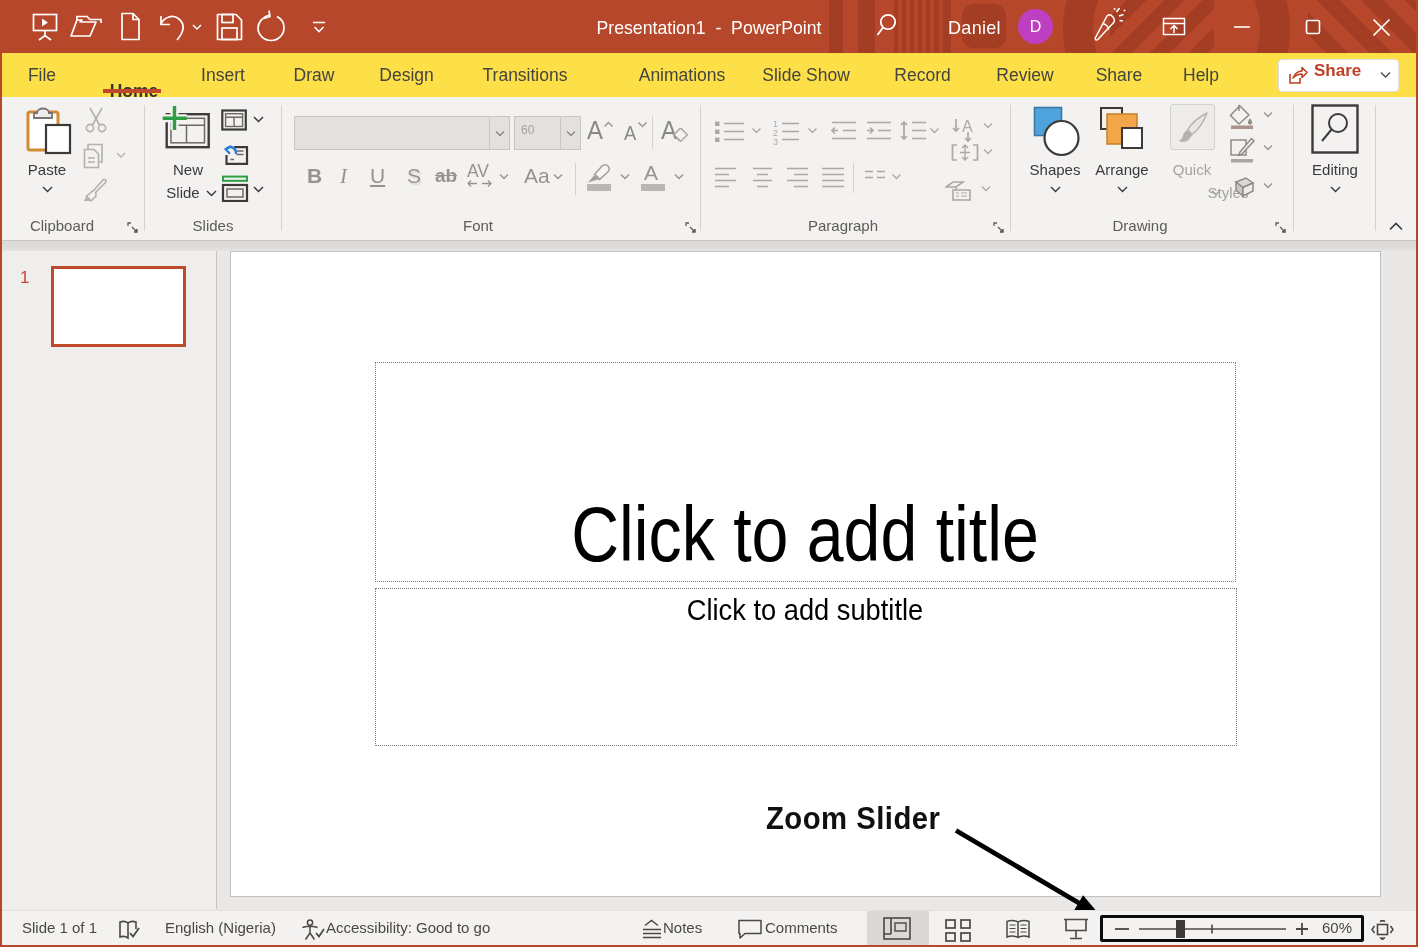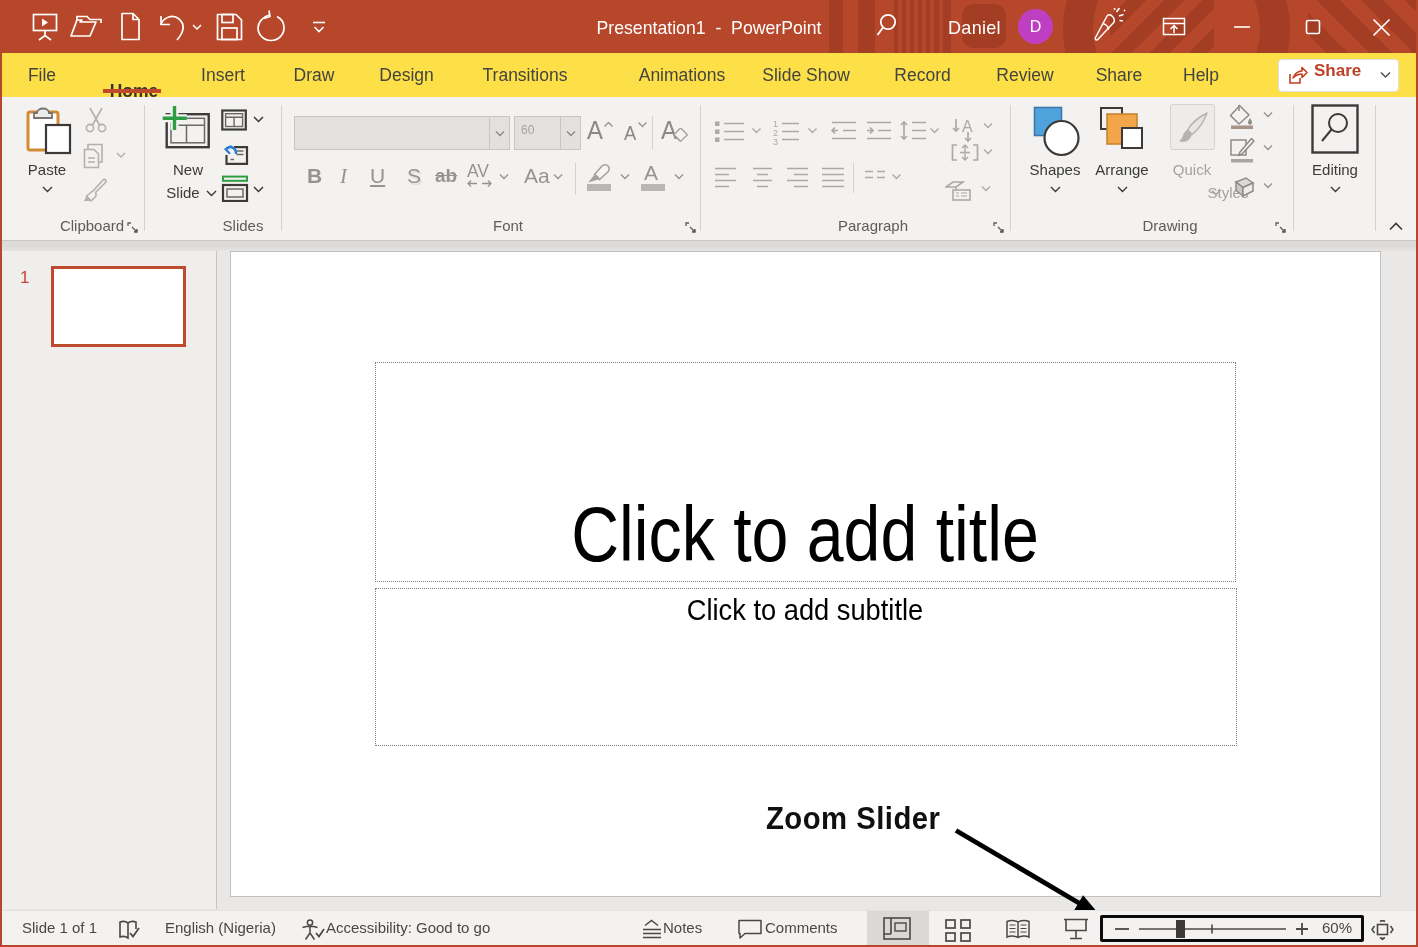--- a/index.html
+++ b/index.html
@@ -18,21 +18,21 @@
   
   #tabrow { left:2px; top:53px; width:1414px; height:44px; background:#fde047; }
   .tab { position:absolute; top:0; height:44px; line-height:45px; font-size:17.5px; color:#444441;
          transform:translateX(-50%); white-space:nowrap; }
   .tab.sel { color:#37352f; font-weight:bold; }
 
   
   #ribbon { left:2px; top:97px; width:1414px; height:143px; background:#F3F2F1; }
   .gsep { position:absolute; top:8px; height:126px; width:1px; background:#D4D2CF; }
   .glabel { position:absolute; top:120px; height:18px; font-size:15px; color:#5E5C59;
-            transform:translateX(-50%); white-space:nowrap;margin-left:30px; }
+            transform:translateX(-50%); white-space:nowrap; }
   .launch { position:absolute; width:13px; height:13px; }
   .biglabel { position:absolute; font-size:15px; color:#39382f; color:#3B3A39; transform:translateX(-50%); white-space:nowrap; }
   .chev { position:absolute; }
   .disg { color:#97948F; }
 
   
   #band { left:2px; top:240px; width:1414px; height:11px; background:linear-gradient(#c9c7c5 0 9%, #dcdbda 9% 60%, #e5e4e3); }
   #panel { left:2px; top:251px; width:214px; height:658px; background:#EFEEED; }
   #paneldiv { left:216px; top:251px; width:1px; height:658px; background:#C6C4C2; }
   #canvas { left:217px; top:251px; width:1199px; height:658px; background:#E9E8E7; }

